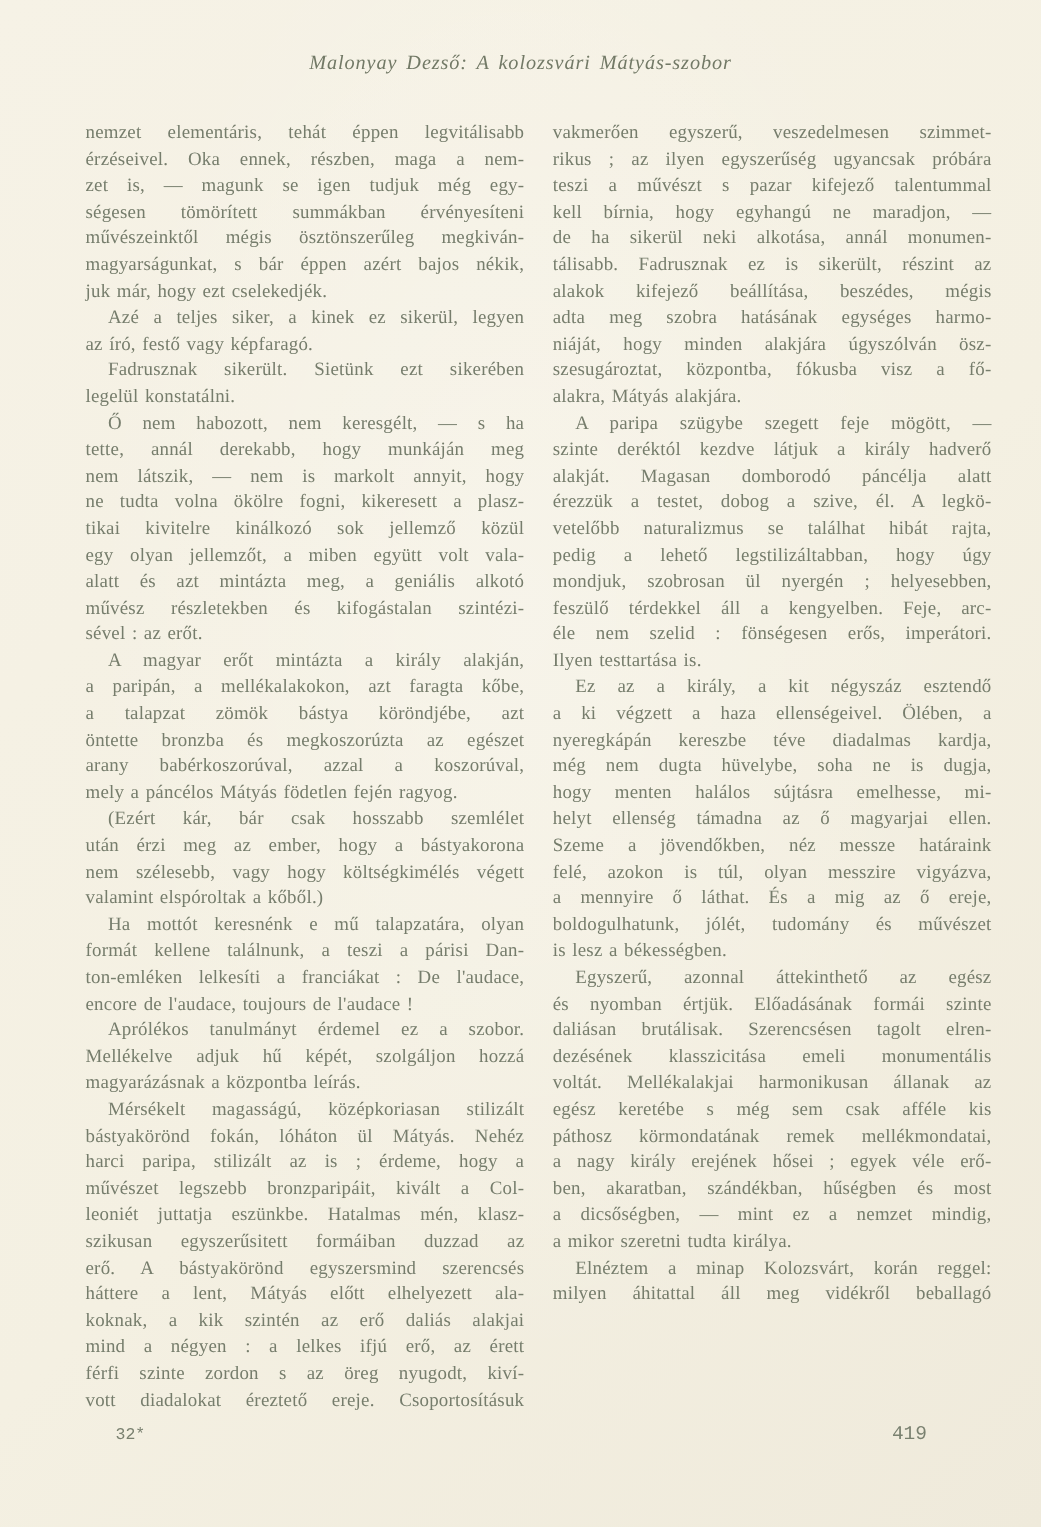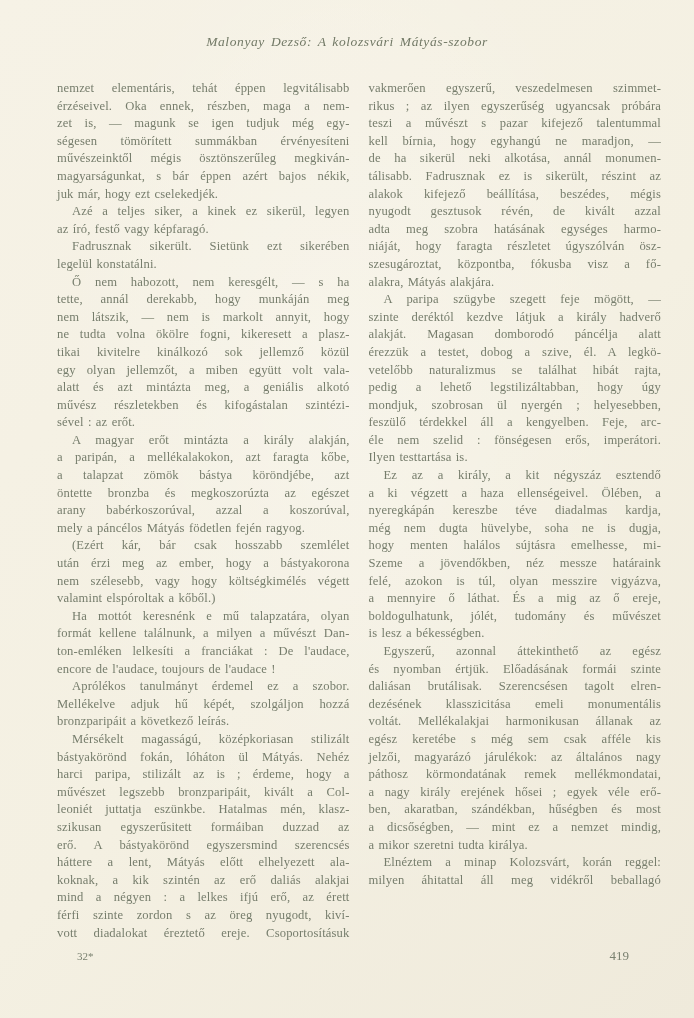--- a/index.html
+++ b/index.html
@@ -64,27 +64,28 @@
   .footer {
     position: absolute;
     left: 57px;
     right: 33px;
     top: 948px;
     display: flex;
     justify-content: space-between;
     align-items: baseline;
     font-size: 12px;
     color: #7a8170;
+    font-family: Liberation Mono, monospace;
   }
   .sig-mark {
     margin-left: 20px;
     font-size: 11px;
   }
   .page-number {
-    margin-right: 32px;
+    margin-right: 43px;
     font-size: 13px;
   }
 </style>
 </head>
 <body>
 
 <div class="page">
   <div class="header">Malonyay Dezső: A kolozsvári Mátyás-szobor</div>
 
   <div class="columns">
@@ -113,26 +114,26 @@
         <div class="line">a paripán, a mellékalakokon, azt faragta kőbe,</div>
         <div class="line">a talapzat zömök bástya köröndjébe, azt</div>
         <div class="line">öntette bronzba és megkoszorúzta az egészet</div>
         <div class="line">arany babérkoszorúval, azzal a koszorúval,</div>
         <div class="line endline">mely a páncélos Mátyás födetlen fején ragyog.</div>
         <div class="line indent">(Ezért kár, bár csak hosszabb szemlélet</div>
         <div class="line">után érzi meg az ember, hogy a bástyakorona</div>
         <div class="line">nem szélesebb, vagy hogy költségkimélés végett</div>
         <div class="line endline">valamint elspóroltak a kőből.)</div>
         <div class="line indent">Ha mottót keresnénk e mű talapzatára, olyan</div>
-        <div class="line">formát kellene találnunk, a milyen a művészt Dan-</div>
+        <div class="line">formát kellene találnunk, a teszi a párisi Dan-</div>
         <div class="line">ton-emléken lelkesíti a franciákat : De l'audace,</div>
         <div class="line endline">encore de l'audace, toujours de l'audace !</div>
         <div class="line indent">Aprólékos tanulmányt érdemel ez a szobor.</div>
         <div class="line">Mellékelve adjuk hű képét, szolgáljon hozzá</div>
-        <div class="line endline">bronzparipáit a következő leírás.</div>
+        <div class="line endline">magyarázásnak a központba leírás.</div>
         <div class="line indent">Mérsékelt magasságú, középkoriasan stilizált</div>
         <div class="line">bástyakörönd fokán, lóháton ül Mátyás. Nehéz</div>
         <div class="line">harci paripa, stilizált az is ; érdeme, hogy a</div>
         <div class="line">művészet legszebb bronzparipáit, kivált a Col-</div>
         <div class="line">leoniét juttatja eszünkbe. Hatalmas mén, klasz-</div>
         <div class="line">szikusan egyszerűsitett formáiban duzzad az</div>
         <div class="line">erő. A bástyakörönd egyszersmind szerencsés</div>
         <div class="line">háttere a lent, Mátyás előtt elhelyezett ala-</div>
         <div class="line">koknak, a kik szintén az erő daliás alakjai</div>
         <div class="line">mind a négyen : a lelkes ifjú erő, az érett</div>
@@ -140,52 +141,51 @@
         <div class="line">vott diadalokat éreztető ereje. Csoportosításuk</div>
       </div>
     <div class="column">
         <div class="line">vakmerően egyszerű, veszedelmesen szimmet-</div>
         <div class="line">rikus ; az ilyen egyszerűség ugyancsak próbára</div>
         <div class="line">teszi a művészt s pazar kifejező talentummal</div>
         <div class="line">kell bírnia, hogy egyhangú ne maradjon, —</div>
         <div class="line">de ha sikerül neki alkotása, annál monumen-</div>
         <div class="line">tálisabb. Fadrusznak ez is sikerült, részint az</div>
         <div class="line">alakok kifejező beállítása, beszédes, mégis</div>
-        <div class="line">nyugodt gesztusok révén, de kivált azzal</div>
         <div class="line">adta meg szobra hatásának egységes harmo-</div>
-        <div class="line">niáját, hogy faragta részletet úgyszólván ösz-</div>
+        <div class="line">niáját, hogy minden alakjára úgyszólván ösz-</div>
         <div class="line">szesugároztat, központba, fókusba visz a fő-</div>
         <div class="line endline">alakra, Mátyás alakjára.</div>
         <div class="line indent">A paripa szügybe szegett feje mögött, —</div>
         <div class="line">szinte deréktól kezdve látjuk a király hadverő</div>
         <div class="line">alakját. Magasan domborodó páncélja alatt</div>
         <div class="line">érezzük a testet, dobog a szive, él. A legkö-</div>
         <div class="line">vetelőbb naturalizmus se találhat hibát rajta,</div>
         <div class="line">pedig a lehető legstilizáltabban, hogy úgy</div>
         <div class="line">mondjuk, szobrosan ül nyergén ; helyesebben,</div>
         <div class="line">feszülő térdekkel áll a kengyelben. Feje, arc-</div>
         <div class="line">éle nem szelid : fönségesen erős, imperátori.</div>
         <div class="line endline">Ilyen testtartása is.</div>
         <div class="line indent">Ez az a király, a kit négyszáz esztendő</div>
         <div class="line">a ki végzett a haza ellenségeivel. Ölében, a</div>
         <div class="line">nyeregkápán kereszbe téve diadalmas kardja,</div>
         <div class="line">még nem dugta hüvelybe, soha ne is dugja,</div>
         <div class="line">hogy menten halálos sújtásra emelhesse, mi-</div>
+        <div class="line">helyt ellenség támadna az ő magyarjai ellen.</div>
         <div class="line">Szeme a jövendőkben, néz messze határaink</div>
         <div class="line">felé, azokon is túl, olyan messzire vigyázva,</div>
         <div class="line">a mennyire ő láthat. És a mig az ő ereje,</div>
         <div class="line">boldogulhatunk, jólét, tudomány és művészet</div>
         <div class="line endline">is lesz a békességben.</div>
         <div class="line indent">Egyszerű, azonnal áttekinthető az egész</div>
         <div class="line">és nyomban értjük. Előadásának formái szinte</div>
         <div class="line">daliásan brutálisak. Szerencsésen tagolt elren-</div>
         <div class="line">dezésének klasszicitása emeli monumentális</div>
         <div class="line">voltát. Mellékalakjai harmonikusan állanak az</div>
         <div class="line">egész keretébe s még sem csak afféle kis</div>
-        <div class="line">jelzői, magyarázó járulékok: az általános nagy</div>
         <div class="line">páthosz körmondatának remek mellékmondatai,</div>
         <div class="line">a nagy király erejének hősei ; egyek véle erő-</div>
         <div class="line">ben, akaratban, szándékban, hűségben és most</div>
         <div class="line">a dicsőségben, — mint ez a nemzet mindig,</div>
         <div class="line endline">a mikor szeretni tudta királya.</div>
         <div class="line indent">Elnéztem a minap Kolozsvárt, korán reggel:</div>
         <div class="line">milyen áhitattal áll meg vidékről beballagó</div>
       </div>
   </div>
 

